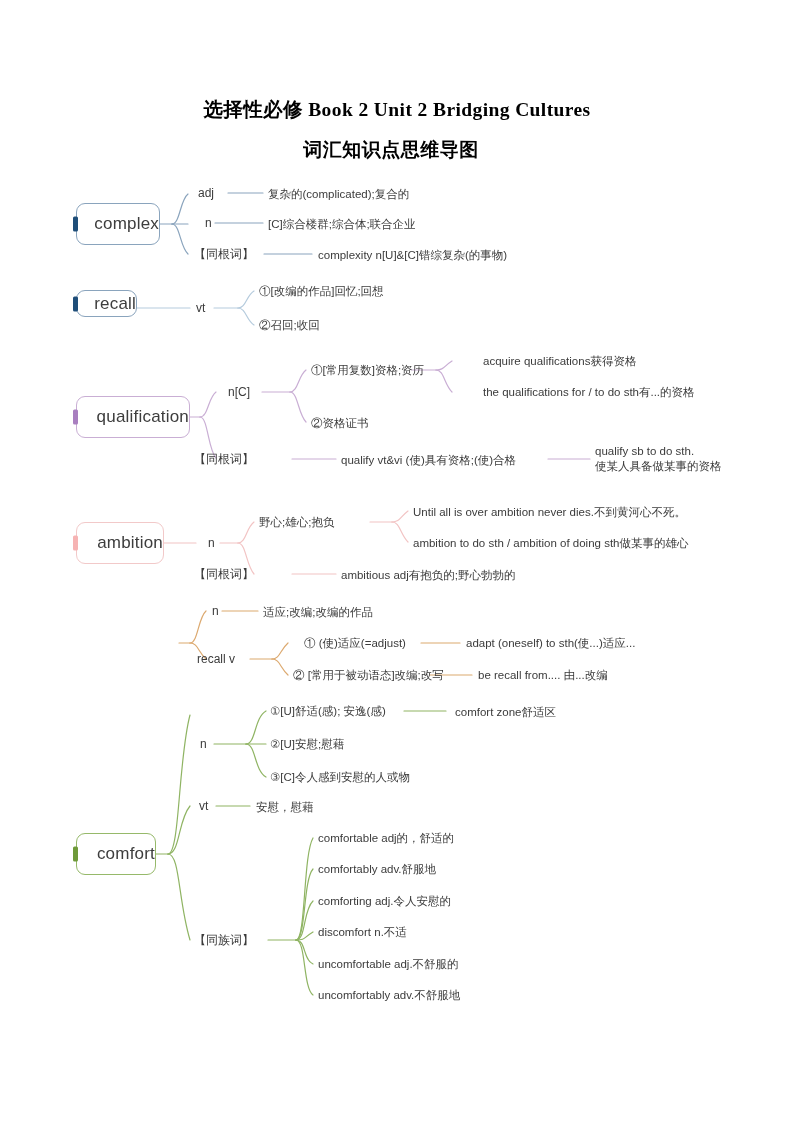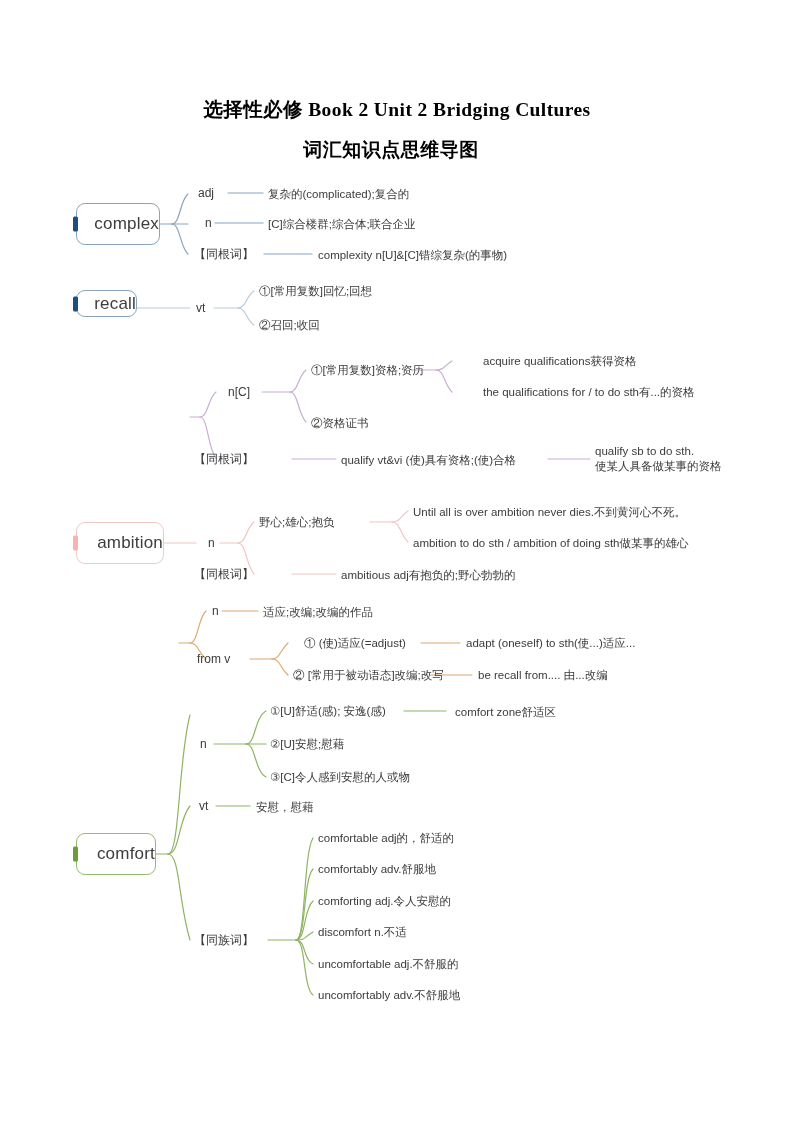--- a/index.html
+++ b/index.html
@@ -221,20 +221,24 @@
   <div class="node blue" style="left:76px; top:203px; width:84px; height:42px;">
     <span class="tab"></span>
     <span>complex</span>
   </div>
 
   <div class="node blue" style="left:76px; top:290px; width:61px; height:27px;">
     <span class="tab"></span>
     <span>recall</span>
   </div>
 
+  <div class="node purple" style="left:76px; top:396px; width:114px; height:42px;">
+    <span class="tab"></span>
+    <span>qualification</span>
+  </div>
 
   <div class="node pink" style="left:76px; top:522px; width:88px; height:42px;">
     <span class="tab"></span>
     <span>ambition</span>
   </div>
 
 
   <div class="node green" style="left:76px; top:833px; width:80px; height:42px;">
     <span class="tab"></span>
     <span>comfort</span>
@@ -243,21 +247,21 @@
   <div class="lbl lvl1" style="left:198px; top:186px;">adj</div>
   <div class="lbl" style="left:268px; top:187px;">复杂的(complicated);复合的</div>
 
   <div class="lbl lvl1" style="left:205px; top:216px;">n</div>
   <div class="lbl" style="left:268px; top:217px;">[C]综合楼群;综合体;联合企业</div>
 
   <div class="lbl lvl1" style="left:194px; top:247px;">【同根词】</div>
   <div class="lbl" style="left:318px; top:248px;">complexity n[U]&amp;[C]错综复杂(的事物)</div>
 
   <div class="lbl lvl1" style="left:196px; top:301px;">vt</div>
-  <div class="lbl" style="left:259px; top:284px;">①[常用复数]回忆;回想</div>
+  <div class="lbl" style="left:259px; top:284px;">①[改编的作品]回忆;回想</div>
   <div class="lbl" style="left:259px; top:318px;">②召回;收回</div>
 
   <div class="lbl lvl1" style="left:228px; top:385px;">n[C]</div>
   <div class="lbl" style="left:311px; top:363px;">①[常用复数]资格;资历</div>
   <div class="lbl" style="left:483px; top:354px;">acquire qualifications获得资格</div>
   <div class="lbl" style="left:483px; top:385px;">the qualifications for / to do sth有...的资格</div>
   <div class="lbl" style="left:311px; top:416px;">②资格证书</div>
 
   <div class="lbl lvl1" style="left:194px; top:452px;">【同根词】</div>
   <div class="lbl" style="left:341px; top:453px;">qualify vt&amp;vi (使)具有资格;(使)合格</div>
@@ -270,21 +274,21 @@
   <div class="lbl" style="left:259px; top:515px;">野心;雄心;抱负</div>
   <div class="lbl" style="left:413px; top:505px;">Until all is over ambition never dies.不到黄河心不死。</div>
   <div class="lbl" style="left:413px; top:536px;">ambition to do sth / ambition of doing sth做某事的雄心</div>
 
   <div class="lbl lvl1" style="left:194px; top:567px;">【同根词】</div>
   <div class="lbl" style="left:341px; top:568px;">ambitious adj有抱负的;野心勃勃的</div>
 
   <div class="lbl lvl1" style="left:212px; top:604px;">n</div>
   <div class="lbl" style="left:263px; top:605px;">适应;改编;改编的作品</div>
 
-  <div class="lbl lvl1" style="left:197px; top:652px;">from v</div>
+  <div class="lbl lvl1" style="left:197px; top:652px;">recall v</div>
   <div class="lbl" style="left:293px; top:636px;margin-left:11px;">① (使)适应(=adjust)</div>
   <div class="lbl" style="left:466px; top:636px;">adapt (oneself) to sth(使...)适应...</div>
   <div class="lbl" style="left:293px; top:668px;">② [常用于被动语态]改编;改写</div>
   <div class="lbl" style="left:478px; top:668px;">be recall from.... 由...改编</div>
 
   <div class="lbl lvl1" style="left:200px; top:737px;">n</div>
   <div class="lbl" style="left:270px; top:704px;">①[U]舒适(感); 安逸(感)</div>
   <div class="lbl" style="left:455px; top:705px;">comfort zone舒适区</div>
   <div class="lbl" style="left:270px; top:737px;">②[U]安慰;慰藉</div>
   <div class="lbl" style="left:270px; top:770px;">③[C]令人感到安慰的人或物</div>

